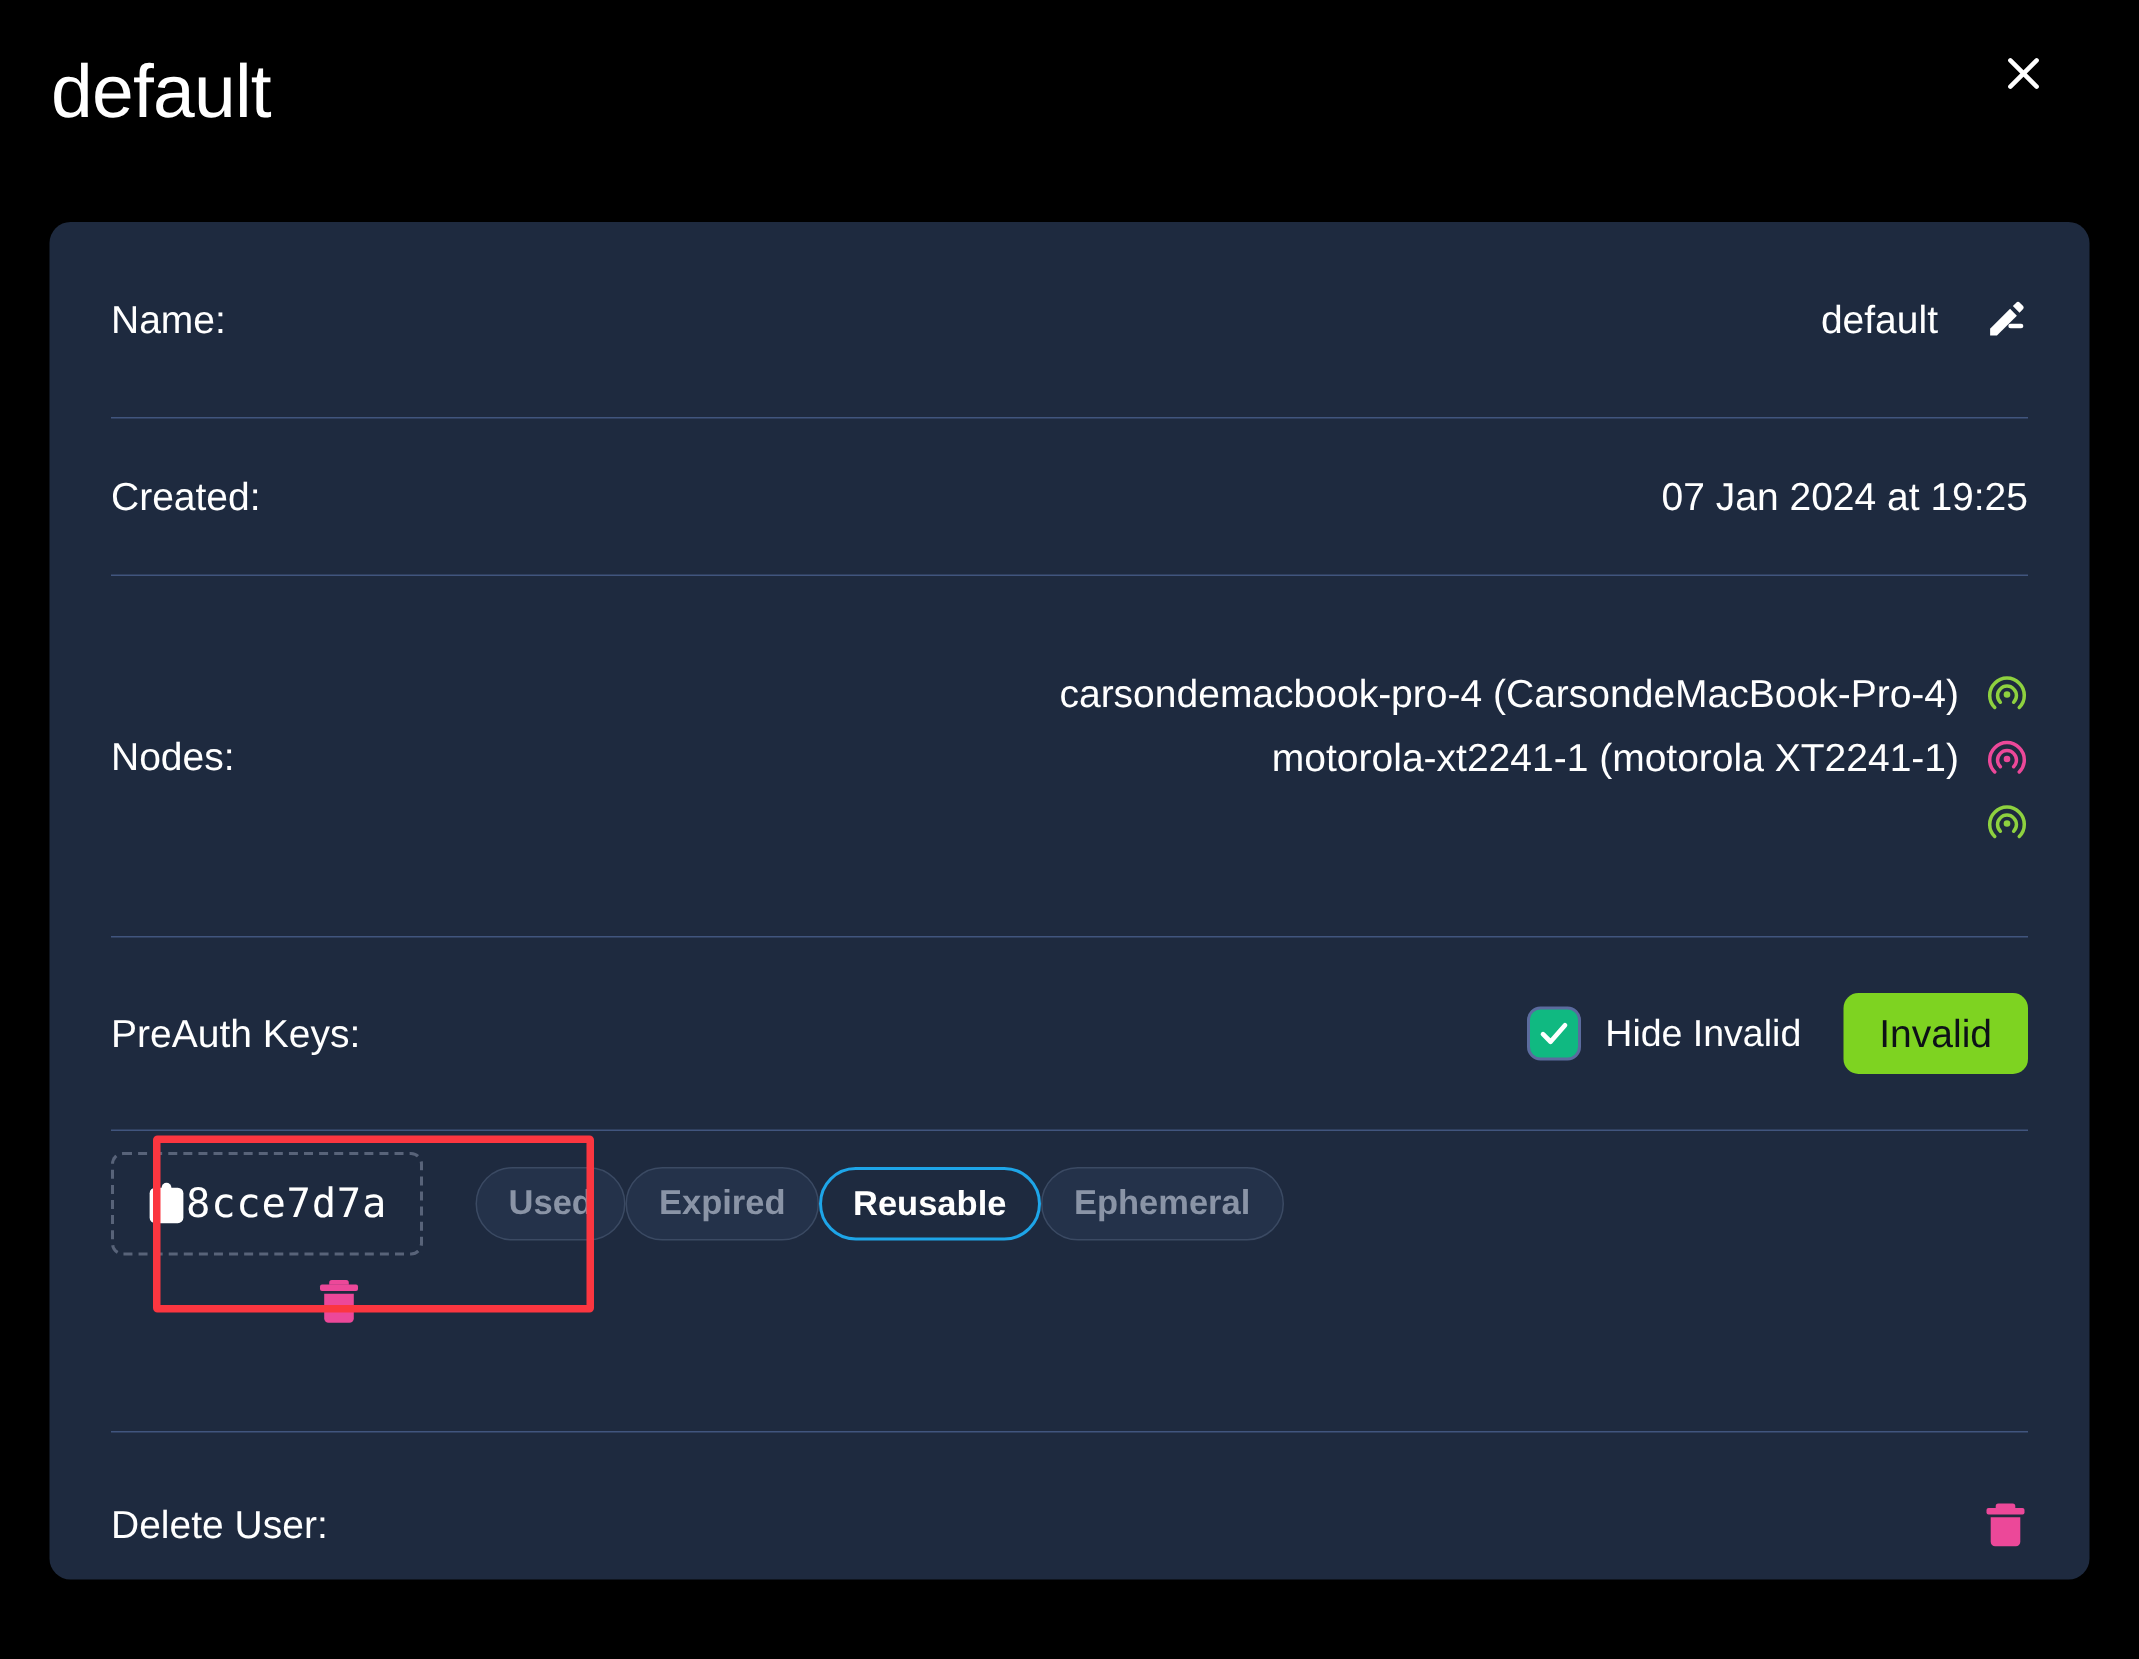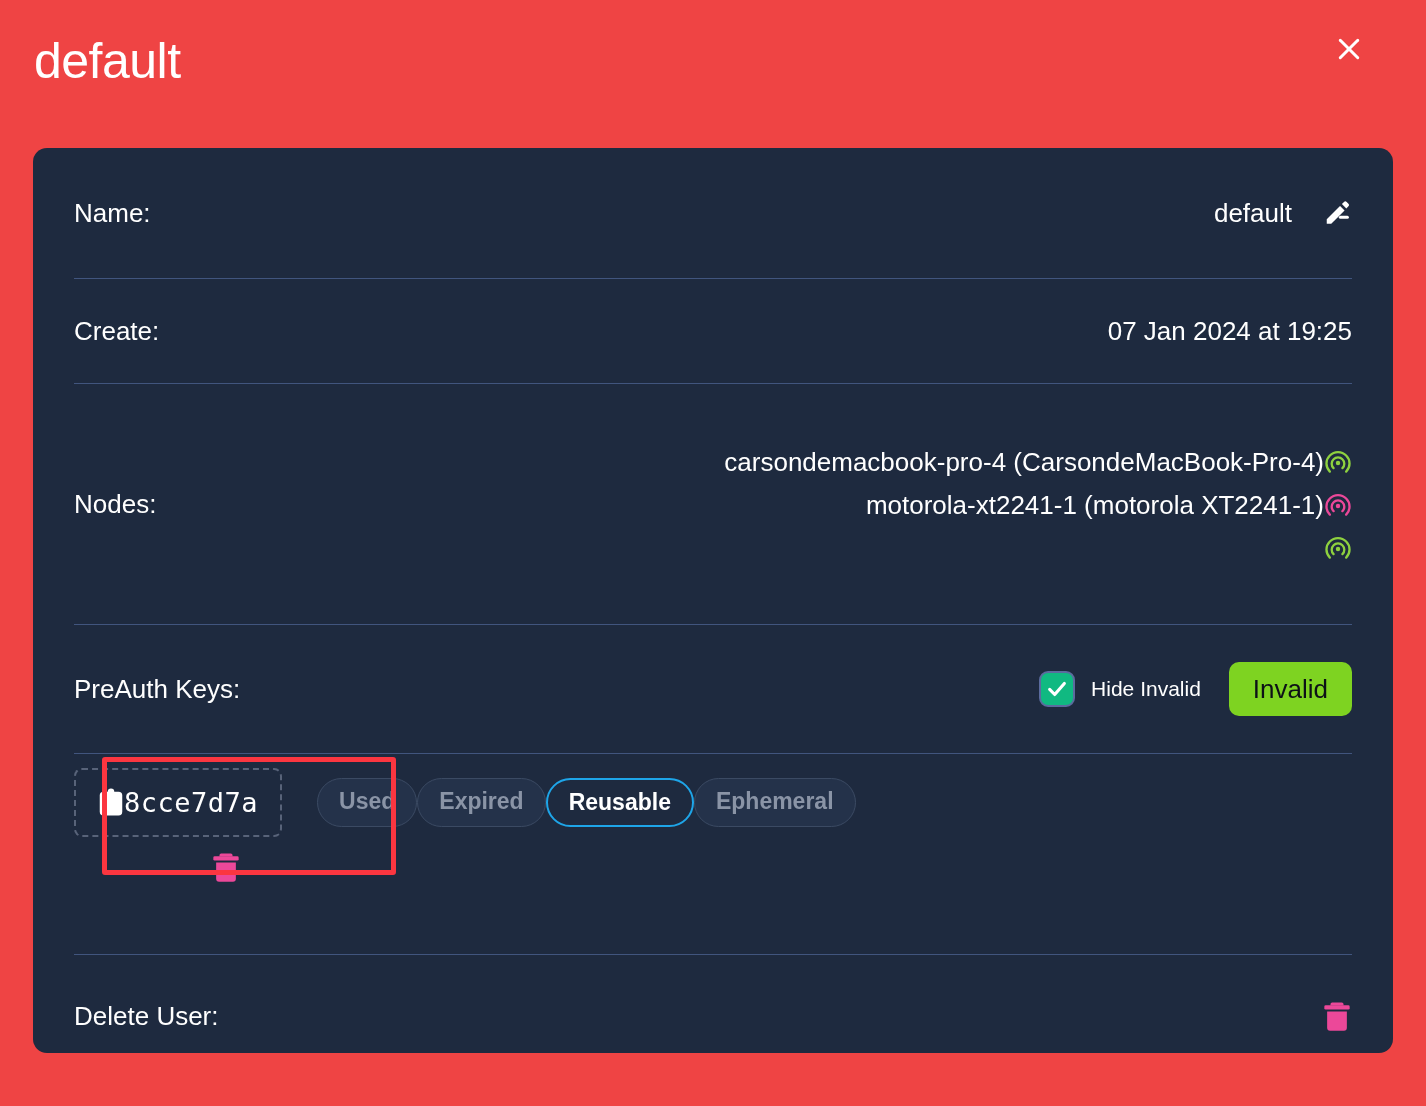--- a/index.html
+++ b/index.html
@@ -9,21 +9,21 @@
     height: 1106px;
     background: #2e3856;
     font-family: "Liberation Sans", sans-serif;
     overflow: hidden;
   }
 
   .modal {
     position: relative;
     width: 1426px;
     height: 1106px;
-    background: #ef4444;
+    background: #000000;
     padding: 0;
   }
 
   
   .modal-header {
     position: relative;
     height: 140px;
   }
   .modal-title {
     position: absolute;
@@ -118,20 +118,21 @@
     display: flex;
     flex-direction: column;
     align-items: flex-end;
     gap: 9px;
     flex: 1;
   }
   .node-item {
     display: flex;
     align-items: flex-start;
     justify-content: flex-end;
+    gap: 18px;
     width: 100%;
   }
   .node-name {
     font-size: 26px;
     color: #ffffff;
     text-align: right;
     max-width: 690px;
     line-height: 1.32;
   }
   .node-status {
@@ -160,21 +161,21 @@
     height: 36px;
     border-radius: 9px;
     background: #10b981;
     border: 2px solid #5b6b9e;
     display: flex;
     align-items: center;
     justify-content: center;
   }
   .checkbox svg { display: block; }
   .checkbox-label {
-    font-size: 21px;
+    font-size: 25px;
     color: #ffffff;
     text-align: center;
   }
   .create-btn {
     background: #7ed321;
     color: #0d1117;
     font-size: 26px;
     font-family: "Liberation Sans", sans-serif;
     border: none;
     border-radius: 10px;
@@ -295,21 +296,21 @@
             <path d="M3.2 17.3 14.6 5.9l3.9 3.9L7.1 21.2H3.2z"></path>
             <path d="M16.2 4.3 18 2.5a1.6 1.6 0 0 1 2.3 0l1.5 1.5a1.6 1.6 0 0 1 0 2.3l-1.8 1.8z"></path>
             <rect x="13.6" y="14.4" width="8.6" height="2.6" rx="1.3"></rect>
           </svg>
         </div>
       </div>
     </div>
     <div class="divider"></div>
 
     <div class="row row-created">
-      <div class="label">Create:</div>
+      <div class="label">Created:</div>
       <div class="value">07 Jan 2024 at 19:25</div>
     </div>
     <div class="divider"></div>
 
     <div class="row row-nodes">
       <div class="label">Nodes:</div>
       <div class="nodes-list">
 
         <div class="node-item">
           <div class="node-name">carsondemacbook-pro-4 (CarsondeMacBook-Pro-4)</div>

